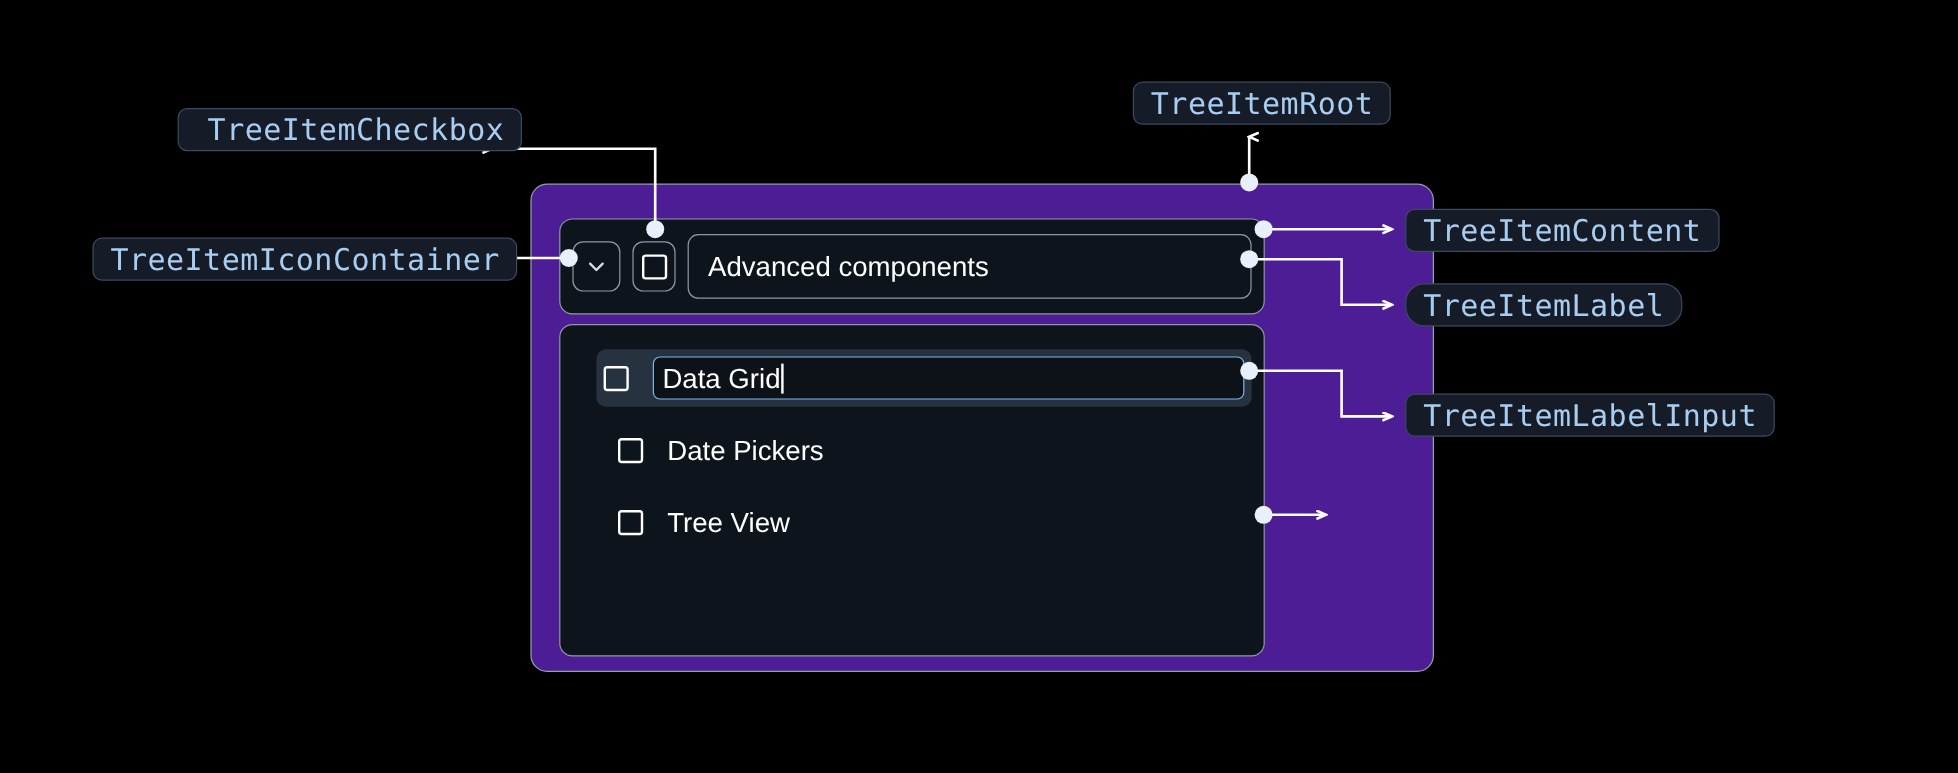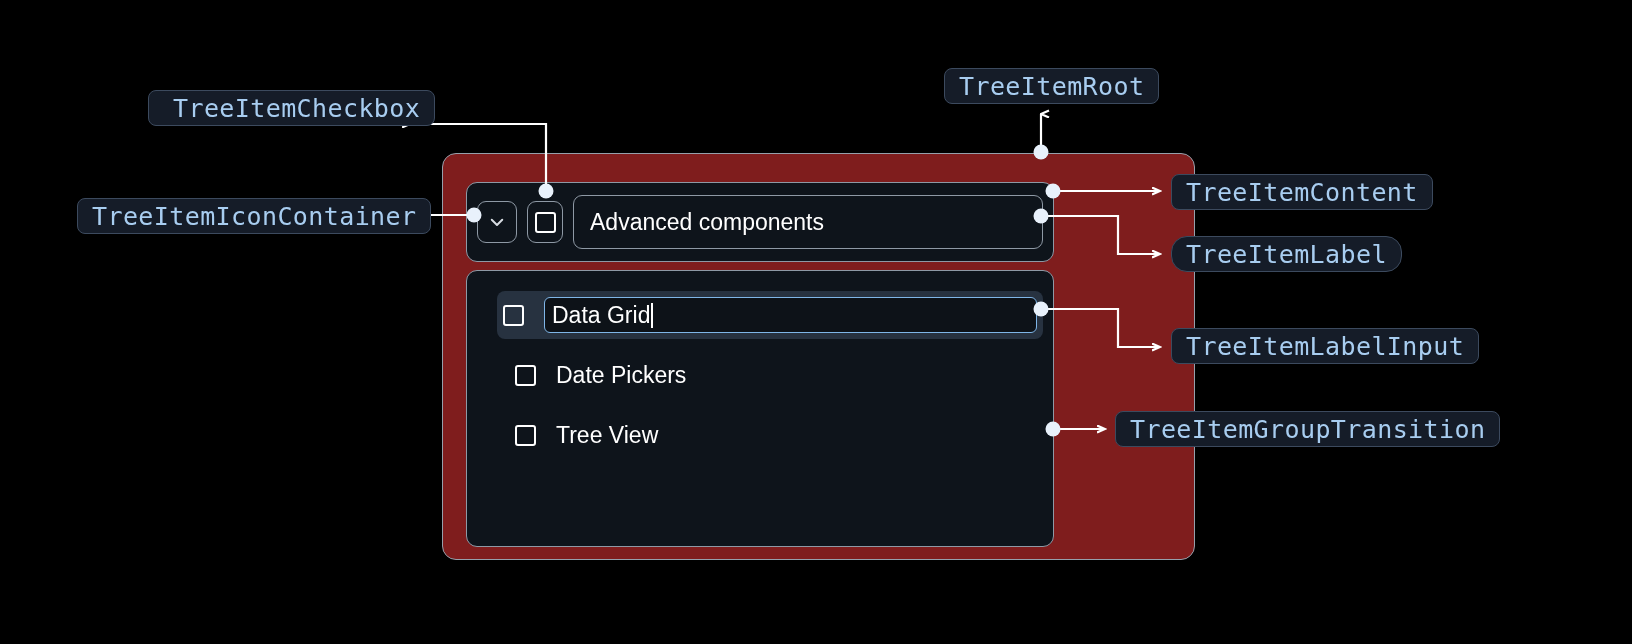--- a/index.html
+++ b/index.html
@@ -48,21 +48,21 @@
     z-index: 8;
   }
 
   
   .tree-root {
     position: absolute;
     left: 442px;
     top: 153px;
     width: 753px;
     height: 407px;
-    background: #7f1d1d;
+    background: #4c1d95;
     border: 1px solid #96a0ab;
     border-radius: 14px;
     z-index: 3;
   }
 
   .tree-content {
     position: absolute;
     left: 23px;
     top: 28px;
     width: 588px;
@@ -234,21 +234,20 @@
   <div class="chip" style="left:77px; top:198px;">TreeItemIconContainer</div>
 
   <div class="chip" style="left:944px; top:68px;">TreeItemRoot</div>
 
   <div class="chip" style="left:1171px; top:174px;">TreeItemContent</div>
 
   <div class="chip" style="left:1171px; top:236px;border-radius:16px;">TreeItemLabel</div>
 
   <div class="chip" style="left:1171px; top:328px;">TreeItemLabelInput</div>
 
-  <div class="chip" style="left:1115px; top:411px;">TreeItemGroupTransition</div>
 
   <div class="tree-root">
 
     <div class="tree-content">
 
       <div class="icon-container">
         <svg class="chev" viewBox="0 0 24 24">
           <path d="M5 9 L12 16 L19 9" fill="none" stroke="#d8dde3" stroke-width="2.6" stroke-linecap="round" stroke-linejoin="round"></path>
         </svg>
       </div>

